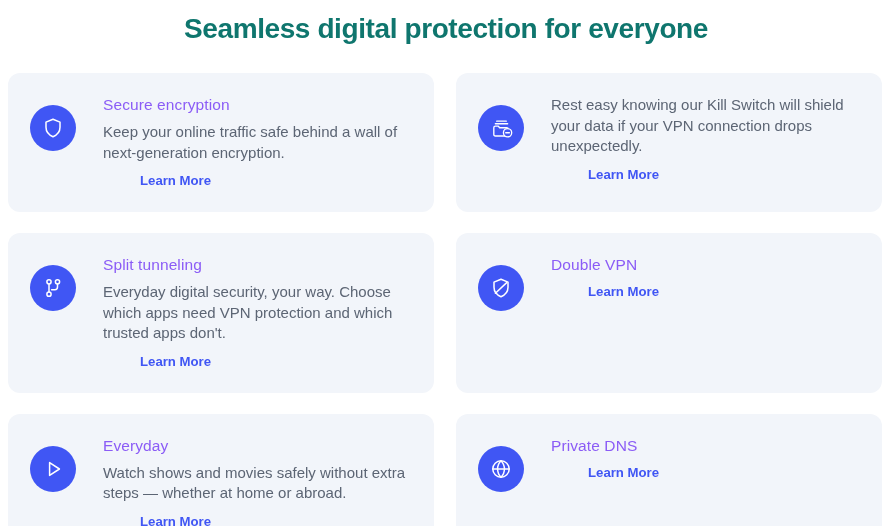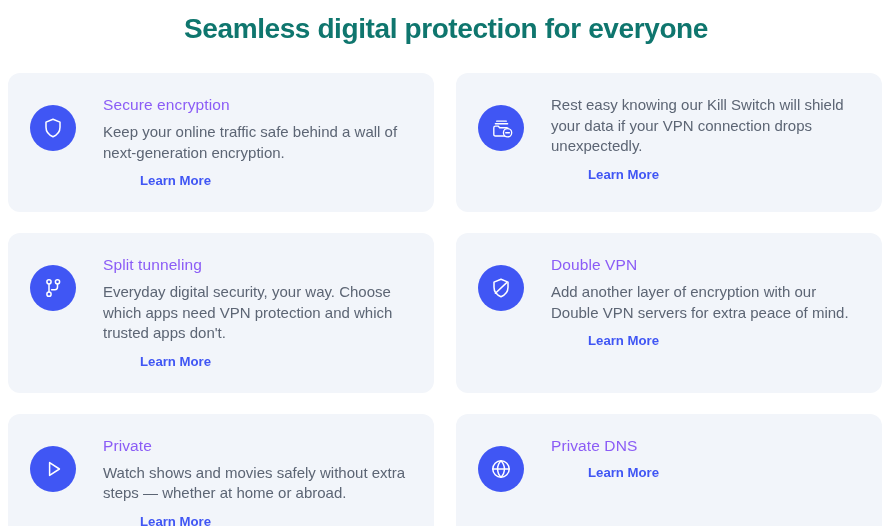--- a/index.html
+++ b/index.html
@@ -158,35 +158,34 @@
 
       <div class="feature-card">
         <span class="icon-badge">
           <svg width="24" height="24" viewBox="0 0 24 24" fill="none" stroke="#ffffff" stroke-width="1.5" stroke-linecap="round" stroke-linejoin="round">
             <path d="M12 3.2 19 6.1v5.2c0 4.3-2.9 7.7-7 9.4-4.1-1.7-7-5.1-7-9.4V6.1z"></path>
             <path d="M6.4 17.2 17.7 6.6"></path>
           </svg>
         </span>
         <div class="card-body">
           <div class="card-title">Double VPN</div>
-          <div class="card-desc">Add another layer of encryption with our Double VPN servers for extra peace of mind.</div>
           <a class="learn-more" href="#">Learn More</a>
         </div>
       </div>
     </div>
 
     <div class="grid-row row-3">
       <div class="feature-card">
         <span class="icon-badge">
           <svg width="24" height="24" viewBox="0 0 24 24" fill="none" stroke="#ffffff" stroke-width="1.5" stroke-linecap="round" stroke-linejoin="round">
             <path d="M8.6 5.6 18.4 12 8.6 18.4z"></path>
           </svg>
         </span>
         <div class="card-body">
-          <div class="card-title">Private</div>
+          <div class="card-title">Everyday</div>
           <div class="card-desc">Watch shows and movies safely without extra steps — whether at home or abroad.</div>
           <a class="learn-more" href="#">Learn More</a>
         </div>
       </div>
 
       <div class="feature-card">
         <span class="icon-badge">
           <svg width="24" height="24" viewBox="0 0 24 24" fill="none" stroke="#ffffff" stroke-width="1.5" stroke-linecap="round" stroke-linejoin="round">
             <circle cx="12" cy="12" r="8.2"></circle>
             <path d="M3.8 12h16.4"></path>

